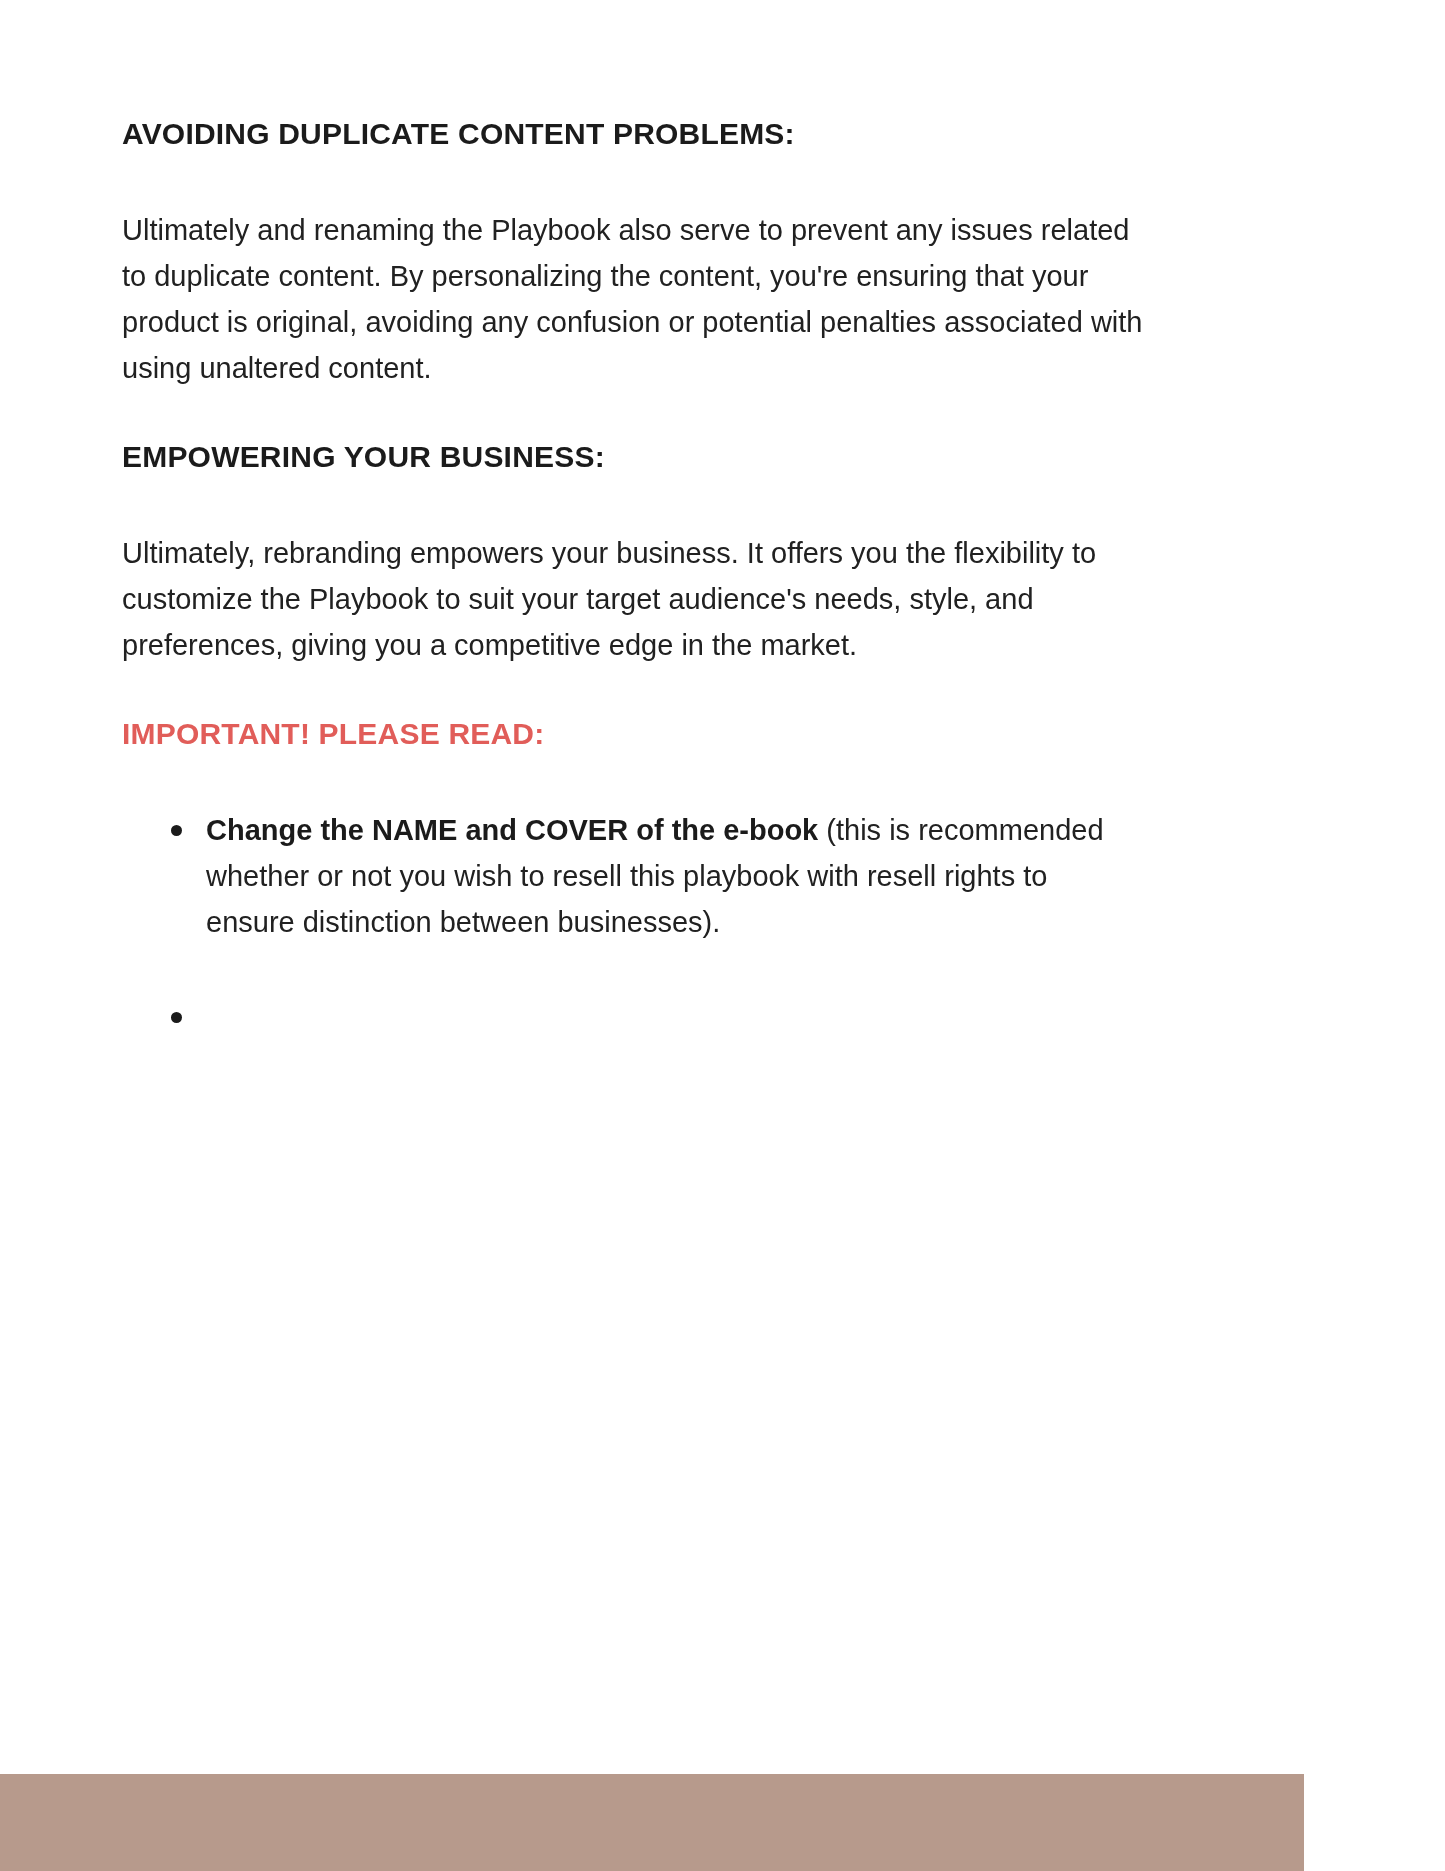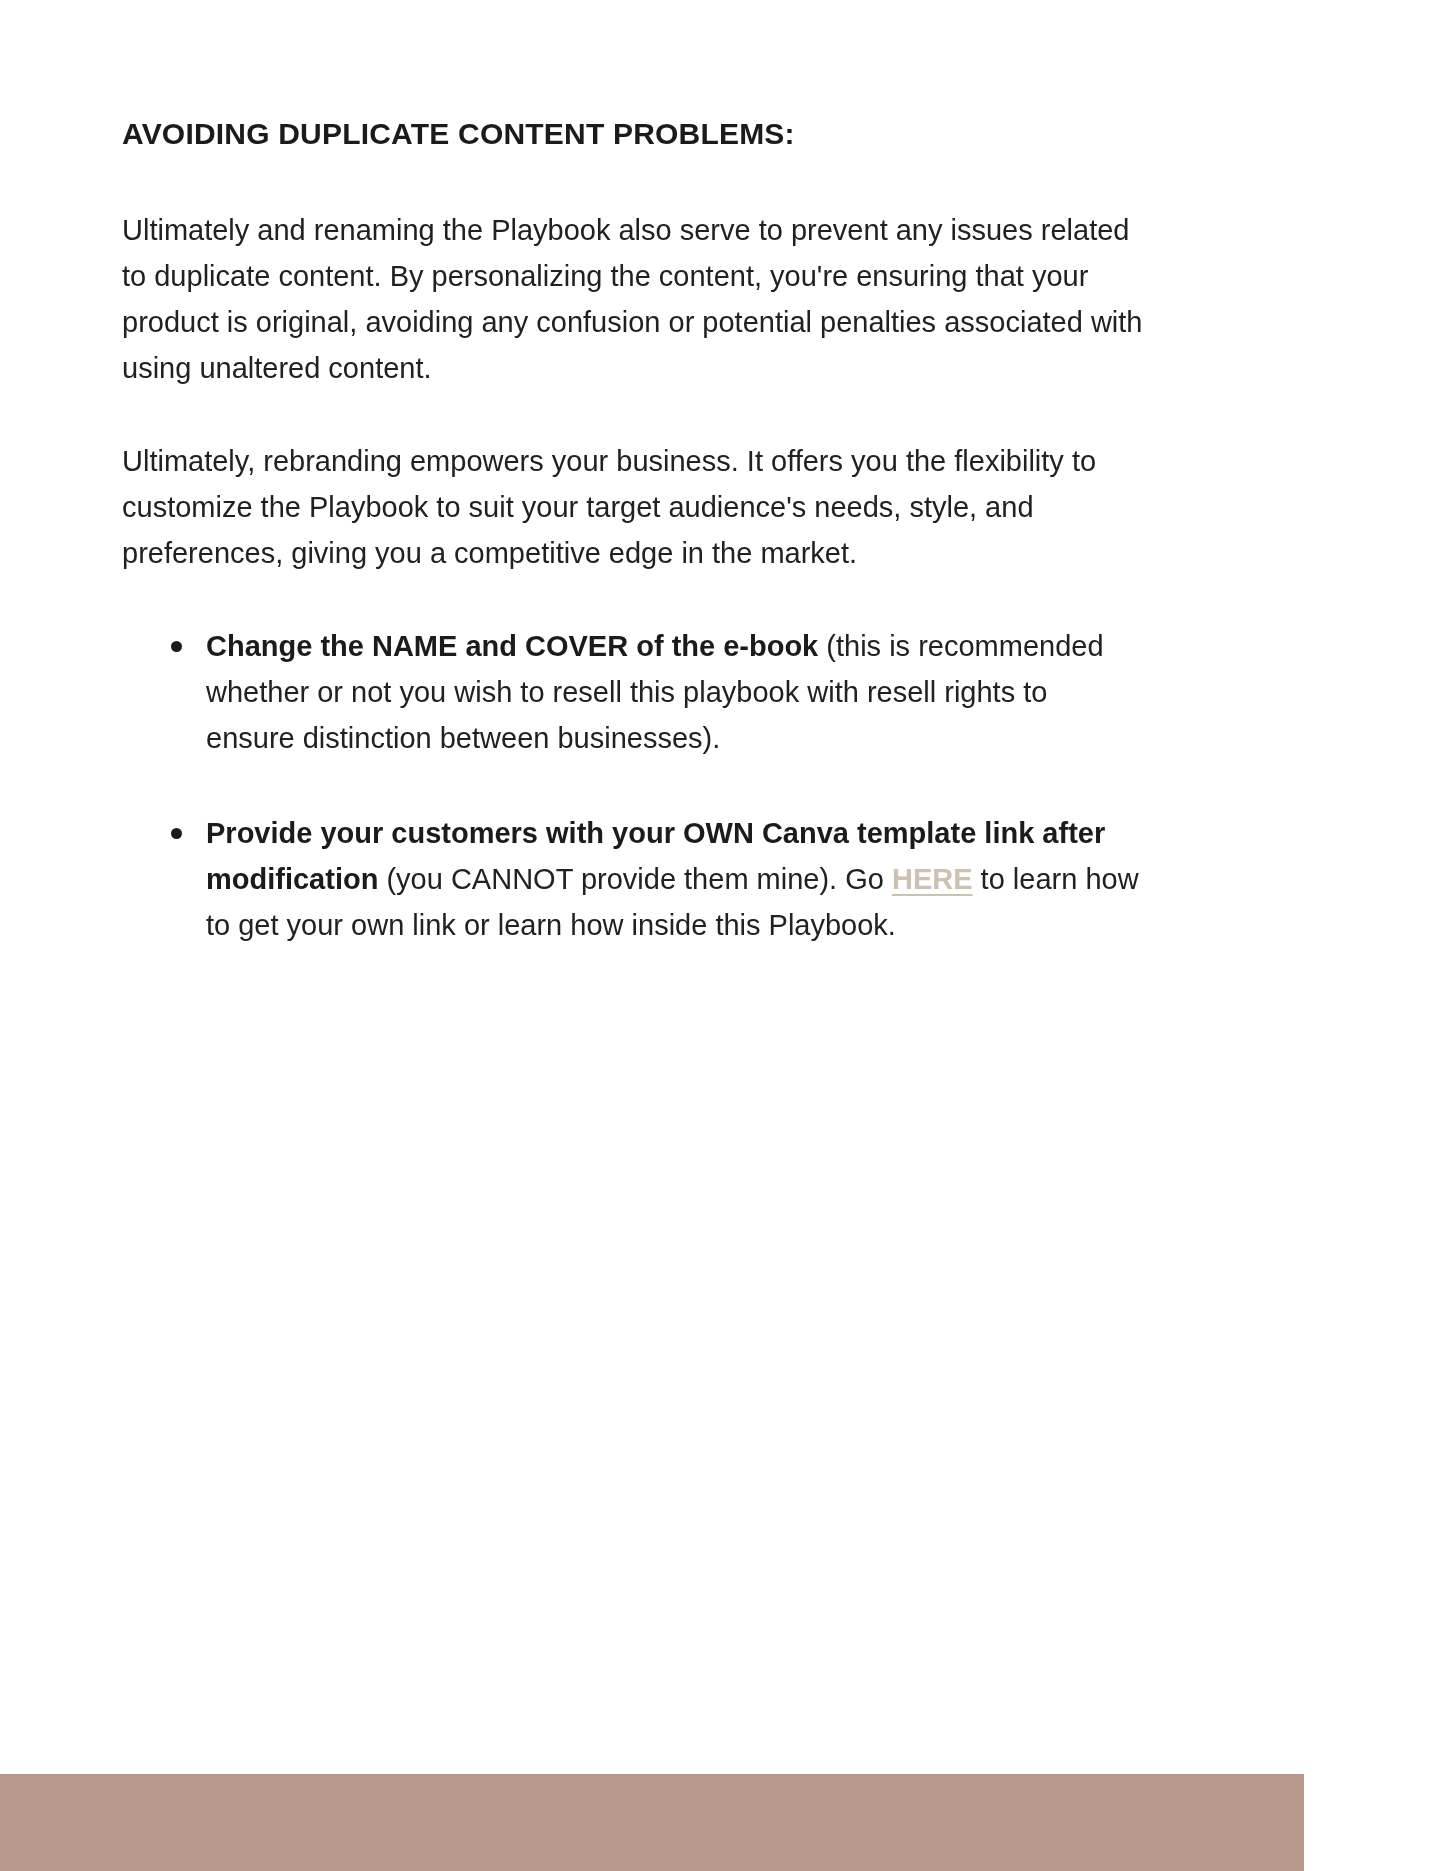--- a/index.html
+++ b/index.html
@@ -97,33 +97,34 @@
 </head>
 <body>
 
 <div class="page">
   <main class="content">
 
     <h2 class="section-heading">AVOIDING DUPLICATE CONTENT PROBLEMS:</h2>
 
     <p class="body-text">Ultimately and renaming the Playbook also serve to prevent any issues related to duplicate content. By personalizing the content, you're ensuring that your product is original, avoiding any confusion or potential penalties associated with using unaltered content.</p>
 
+    <h2 class="section-heading">EMPOWERING YOUR BUSINESS:</h2>
 
     <p class="body-text">Ultimately, rebranding empowers your business. It offers you the flexibility to customize the Playbook to suit your target audience's needs, style, and preferences, giving you a competitive edge in the market.</p>
 
+    <h2 class="section-heading accent">IMPORTANT! PLEASE READ:</h2>
 
 
     <ul class="terms-list">
       <li>
         <span class="bullet-dot"></span>
         <span class="li-text"><b>Change the NAME and COVER of the e-book</b><span> (this is recommended whether or not you wish to resell this playbook with resell rights to ensure distinction between businesses).</span></span>
       </li>
       <li>
         <span class="bullet-dot"></span>
-        <span class="li-text"><b>Provide your customers with your OWN Canva template link after modification</b><span> (you CANNOT provide them mine). Go </span><a class="inline-link" href="#">HERE</a><span> to learn how to get your own link or learn how inside this Playbook.</span></span>
       </li>
     </ul>
 
 
   </main>
 
   <footer class="footer-bar"></footer>
 </div>
 
 </body></html>

